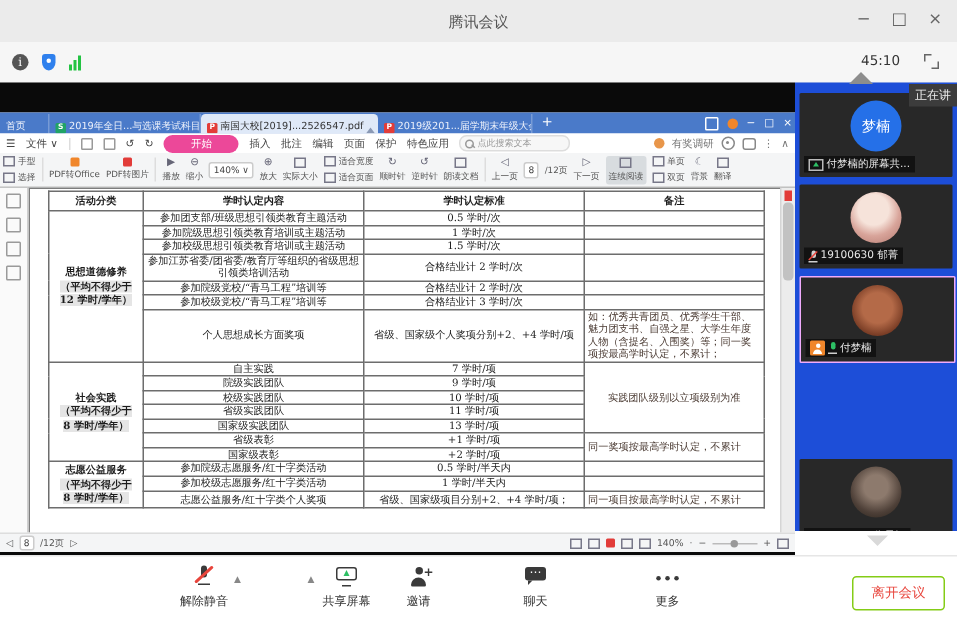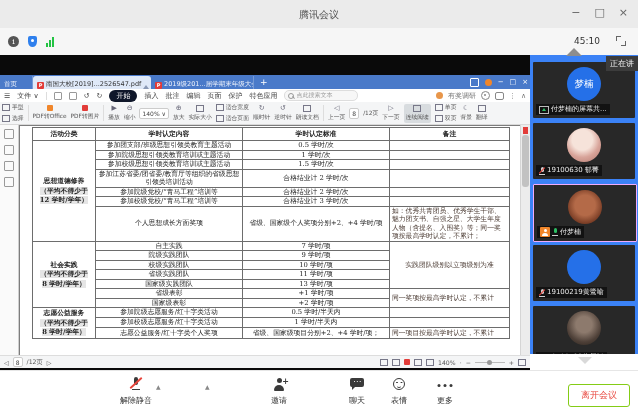--- a/index.html
+++ b/index.html
@@ -37,21 +37,21 @@
   .pin{flex:0 0 auto;width:0;height:0;border-left:3px solid transparent;border-right:3px solid transparent;border-bottom:4px solid #8a99b5}
   .newtab{color:#fff;font-size:9px;padding:0 6px;line-height:13px}
   .tbright{position:absolute;right:2px;top:1px;display:flex;gap:6px;align-items:center;color:#fff;font-size:7px;height:12px}
   .tbright .avatar-dot{width:7px;height:7px;border-radius:50%;background:#f0862b}
   .tbright .grid-ic{width:7px;height:7px;border:1px solid #fff;border-radius:1px}
   
   .menubar{position:absolute;top:14px;left:0;right:0;height:13px;background:#fff;display:flex;align-items:center;
            font-size:7px;color:#444;padding:0 4px;gap:7px;border-bottom:1px solid #eee}
   .menubar .sep{width:1px;height:8px;background:#ddd}
   .mini-ic{width:6px;height:6px;border:1px solid #999;border-radius:1px}
-  .pill{background:#0f172a;color:#fff;border-radius:7px;padding:1px 7px;font-size:7px}
+  .pill{background:#ec4899;color:#fff;border-radius:7px;padding:1px 18px;font-size:7px}
   .searchbox{width:66px;height:9px;border:1px solid #ddd;background:#f7f7f7;border-radius:5px;font-size:6px;color:#999;
              display:flex;align-items:center;gap:2px;padding:0 3px}
   .mag{width:4px;height:4px;border:1px solid #999;border-radius:50%;position:relative;flex:0 0 auto}
   .mag::after{content:"";position:absolute;left:3px;top:3px;width:3px;height:1px;background:#999;transform:rotate(45deg)}
   .mright{margin-left:auto;display:flex;align-items:center;gap:5px;color:#777}
   .promo-dot{width:7px;height:7px;border-radius:50%;background:#e8964a}
   .gear{width:7px;height:7px;border:1px solid #888;border-radius:50%;position:relative}
   .gear::after{content:"";position:absolute;left:2px;top:2px;width:2px;height:2px;background:#888;border-radius:50%}
   .bubble{width:7px;height:6px;border:1px solid #888;border-radius:2px}
   
@@ -85,21 +85,21 @@
   table.doc td.gcell{font-weight:bold}
   table.doc td.gcell .hl{background:#e5e5e5;font-weight:bold;display:inline}
   table.doc td.gcell div{margin:1px 4px}
   
   .statusbar{position:absolute;left:0;right:0;bottom:0;height:12px;background:#f4f5f6;border-top:1px solid #ddd;
              font-size:6.2px;color:#555;display:flex;align-items:center;padding:0 4px;gap:4px}
   .statusbar .right{margin-left:auto;display:flex;align-items:center;gap:4px}
   .sslider{width:30px;height:1px;background:#bbb;position:relative}
   .sslider::after{content:"";position:absolute;left:12px;top:-2px;width:5px;height:5px;border-radius:50%;background:#999}
   
-  .sidebar{position:absolute;top:55px;left:530px;width:108px;height:299px;background:#3b82f6;overflow:hidden}
+  .sidebar{position:absolute;top:55px;left:530px;width:108px;height:299px;background:#1d4ed8;overflow:hidden}
   .collapse-arrow{position:absolute;left:530px;top:48px;width:0;height:0;border-left:8px solid transparent;
                   border-right:8px solid transparent;border-bottom:8px solid #8d8d8d;margin-left:36px}
   .tooltip{position:absolute;left:606px;top:56px;background:#3c3c3c;color:#eee;font-size:8px;padding:2px 4px;white-space:nowrap;z-index:6}
   .tile{position:absolute;left:3px;width:102px;height:56px;background:#282828;border-radius:1px;overflow:hidden}
   .tile.speaking{border:1px solid #f0abfc}
   .pav{position:absolute;left:50%;top:5px;transform:translateX(-50%);width:34px;height:34px;border-radius:50%;
        color:#fff;font-size:9.5px;display:flex;align-items:center;justify-content:center}
   .pav.blue{background:#2570e8}
   .pav.photo1{background:radial-gradient(circle at 45% 35%,#f6e3da 0 35%,#d8a49a 60%,#b2776d)}
   .pav.photo2{background:radial-gradient(circle at 50% 45%,#b46a48 0 40%,#7c3f27 70%,#4e2415)}
@@ -181,20 +181,25 @@
     <div class="ic-fullscreen"></div>
   </div>
 
   <div class="stage">
     <div class="wps">
 
       <div class="tabbar">
         <div class="tab" style="width:24px">
           <span>首页</span>
         </div>
+        <div class="tab" style="width:92px">
+          <span class="fico green">S</span>
+          <span>2019年全日...与选课考试科目</span>
+
+        </div>
         <div class="tab active" style="width:110px">
           <span class="fico red">P</span>
           <span>南国大校[2019]...2526547.pdf</span>
           <span class="pin"></span>
 
         </div>
         <div class="tab" style="width:94px">
           <span class="fico red">P</span>
           <span>2019级201...届学期末年级大会</span>
 
@@ -504,29 +509,20 @@
       </div>
     </div>
     <div class="tile speaking" style="top:129px">
       <div class="pav photo2"></div>
       <div class="plabel">
         <span class="hostbadge"></span>
         <span class="mic on"></span>
         <span>付梦楠</span>
       </div>
     </div>
-    <div class="tile" style="top:190px">
-      <div class="pav blue"></div>
-      <div class="plabel">
-        <span class="mic off">
-            <i></i>
-          </span>
-        <span>19100219黄鹭喻</span>
-      </div>
-    </div>
     <div class="tile" style="top:251px;height:60px">
       <div class="pav photo3"></div>
       <div class="plabel">
         <span class="mic off">
             <i></i>
           </span>
         <span>19100433朱晏恬</span>
       </div>
     </div>
   </div>
@@ -537,42 +533,44 @@
   <div class="bottombar">
     <div class="btool" style="left:113px">
       <div class="icw">
           <span class="ic-mic2"></span>
           <span class="slash"></span>
         </div>
       <div>解除静音</div>
     </div>
     <span class="chev" style="position:absolute;left:156px;top:12px">▲</span>
     <span class="chev" style="position:absolute;left:205px;top:12px">▲</span>
+    <div class="btool" style="left:208px">
+      <div class="icw">
+          <span class="ic-share2">
+            <i></i>
+          </span>
+        </div>
+      <div>共享屏幕</div>
+    </div>
     <div class="btool" style="left:256px">
       <div class="icw">
           <span class="ic-person">
             <span class="plusdot">+</span>
           </span>
         </div>
       <div>邀请</div>
     </div>
     <div class="btool" style="left:334px">
       <div class="icw">
           <span class="ic-chat">
             <i></i>
           </span>
         </div>
       <div>聊天</div>
     </div>
-    <div class="btool" style="left:376px">
-      <div class="icw">
-          <span class="ic-emoji"></span>
-        </div>
-      <div>表情</div>
-    </div>
     <div class="btool" style="left:422px">
       <div class="icw">
           <span class="ic-more"></span>
         </div>
       <div>更多</div>
     </div>
     <div class="leave">离开会议</div>
   </div>
 </div>
 

